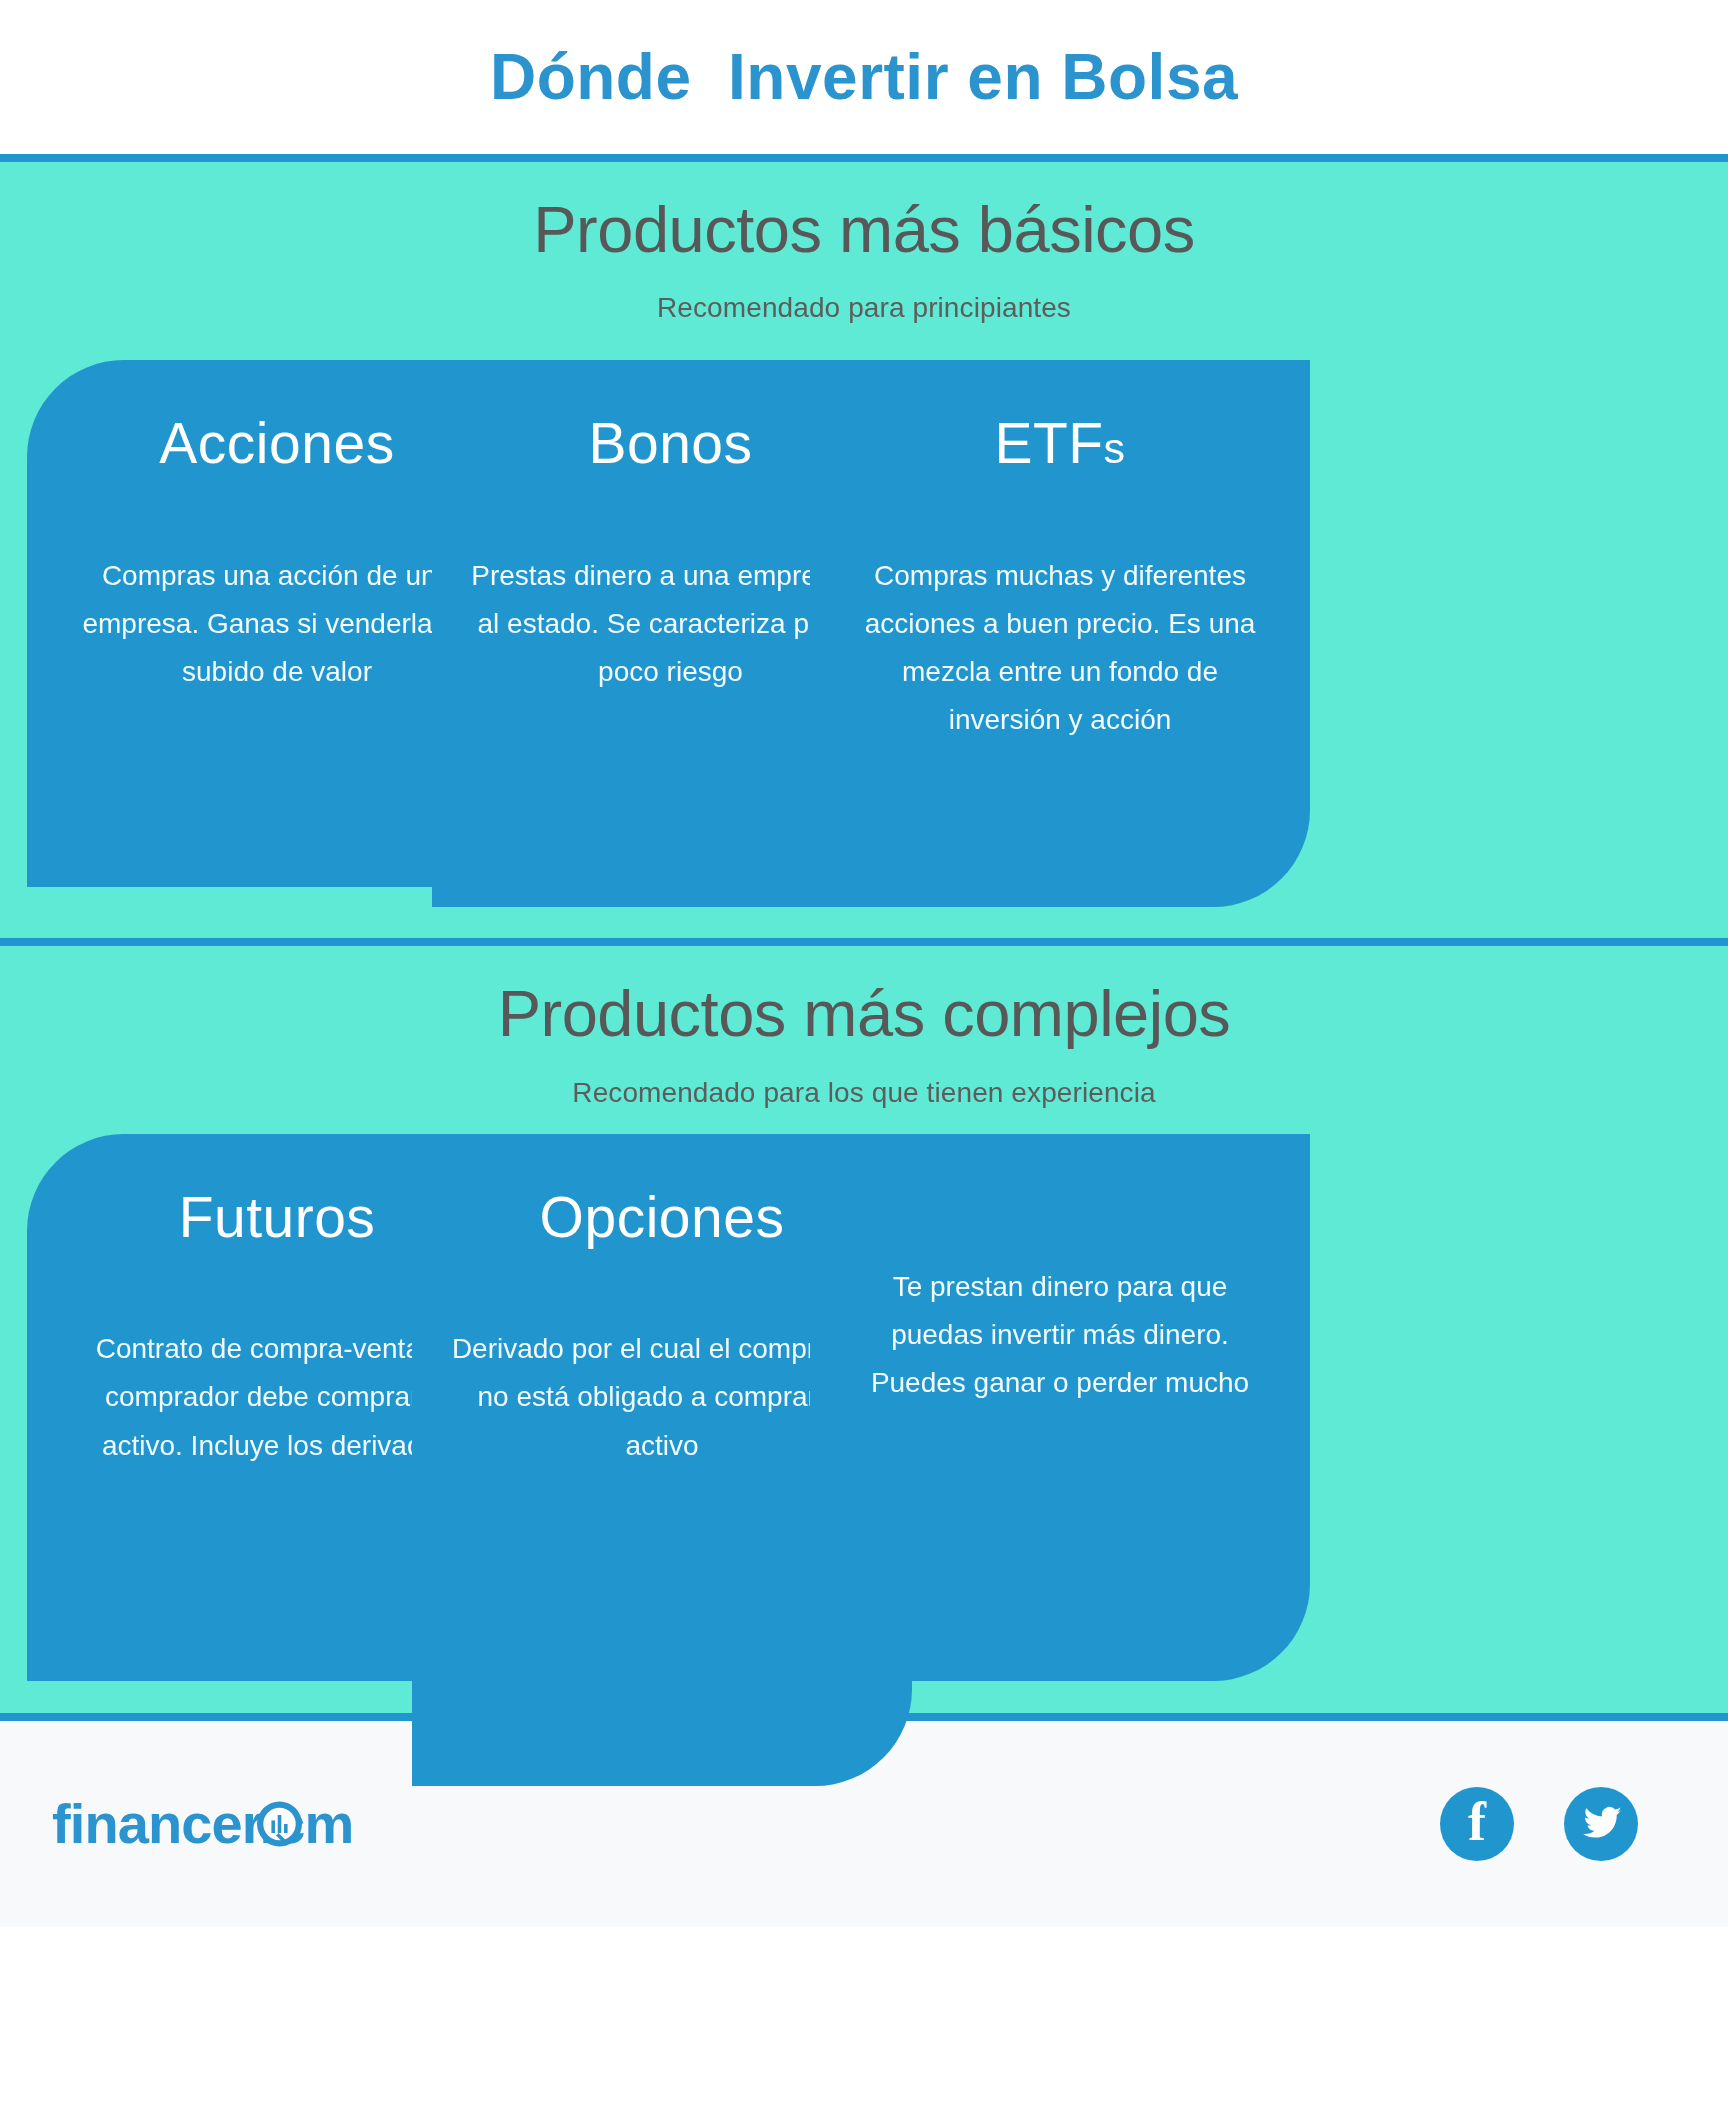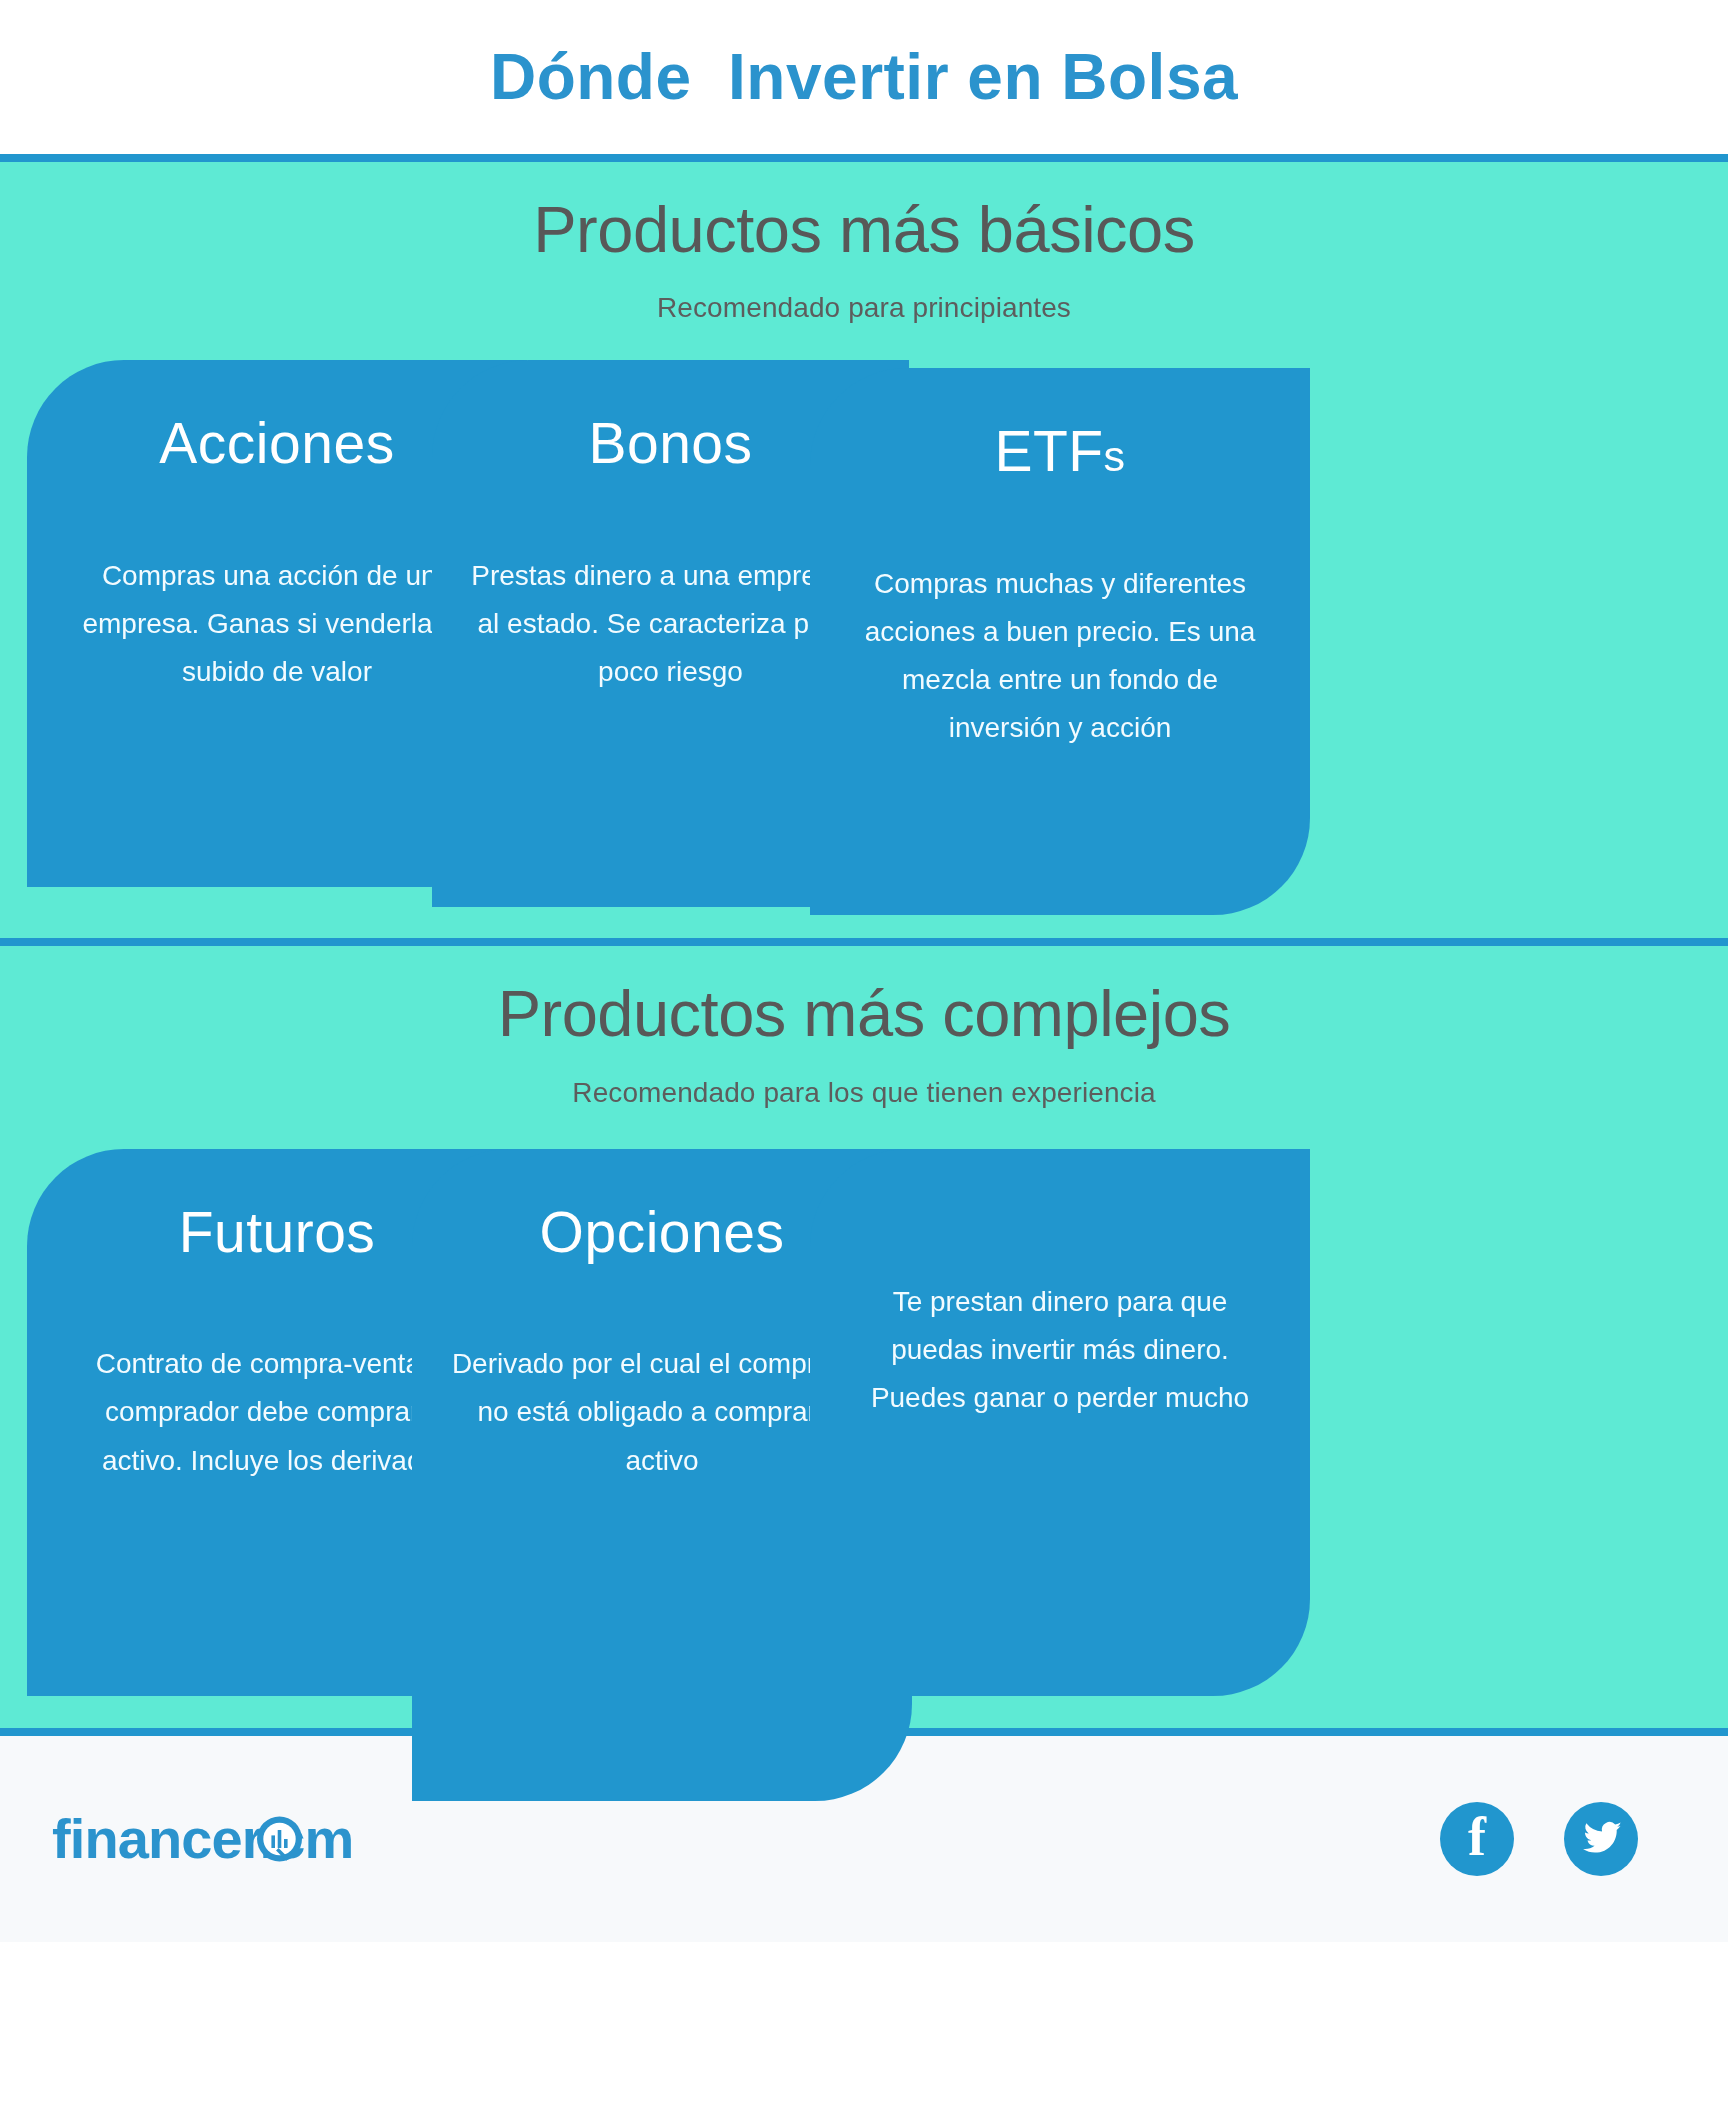--- a/index.html
+++ b/index.html
@@ -58,21 +58,21 @@
   .section-sub {
     font-size: 28px;
     color: #5d5d5d;
     margin-top: 28px;
     letter-spacing: 0.1px;
   }
 
   
   .card-row {
     position: relative;
-    margin-top: 40px;
+    margin-top: 25px;
     height: 551px;
   }
   .card {
     position: absolute;
     background: #2196ce;
     border-radius: 97px 0 97px 0;
     color: #ffffff;
     box-sizing: border-box;
     padding: 52px 38px 36px 38px;
     display: flex;
@@ -96,21 +96,21 @@
     text-align: center;
     color: #f2fbff;
     margin-top: 77px;
     max-width: 423px;
   }
 
   
   .r1 { height: 547px; }
   .r1 .c0 { left: 27px;  top: 0; width: 500px; height: 527px; }
   .r1 .c1 { left: 432px; top: 0; width: 477px; height: 547px; }
-  .r1 .c2 { left: 810px; top: 8px; width: 500px; height: 547px; }
+  .r1 .c2 { left: 810px; top: 0; width: 500px; height: 547px; }
 
   
   .r2 { height: 547px; }
   .r2 .c0 { left: 27px;  top: 0; width: 500px; height: 547px; }
   .r2 .c1 { left: 412px; top: 0; width: 500px; height: 652px; align-items: center; }
   .r2 .c2 { left: 810px; top: 0; width: 500px; height: 547px; }
 
   .basic-row { margin-top: 36px; }
 
   .section-one { padding-bottom: 31px; }

